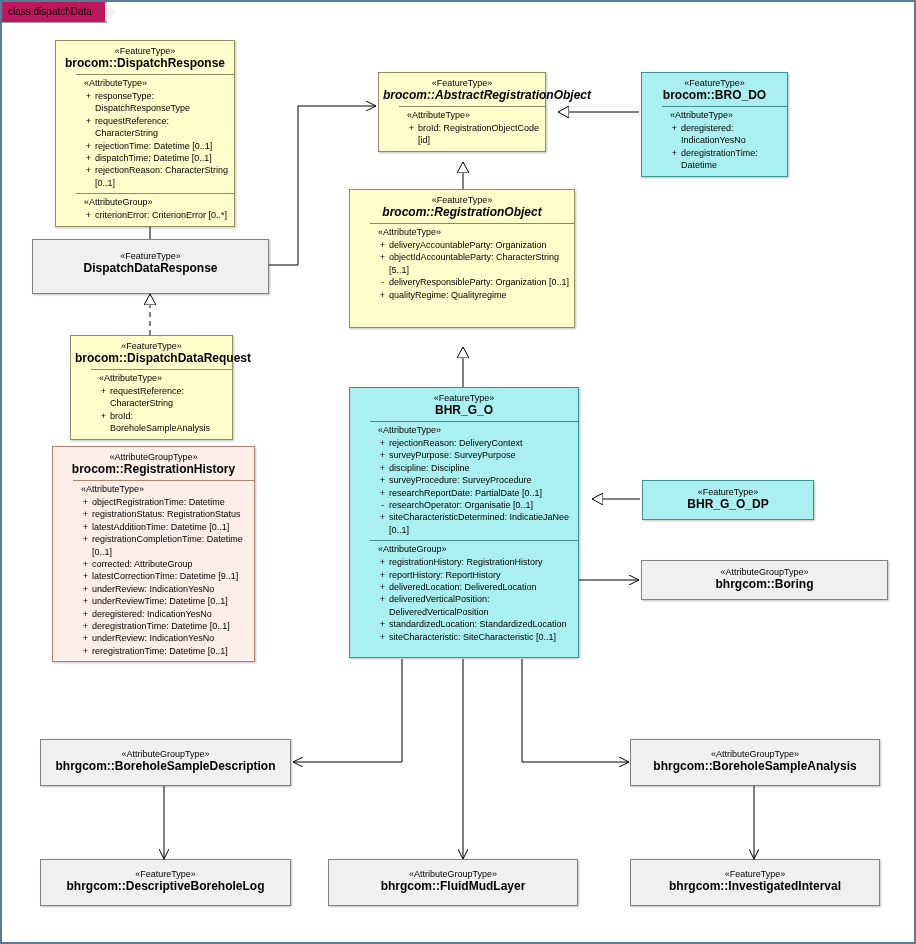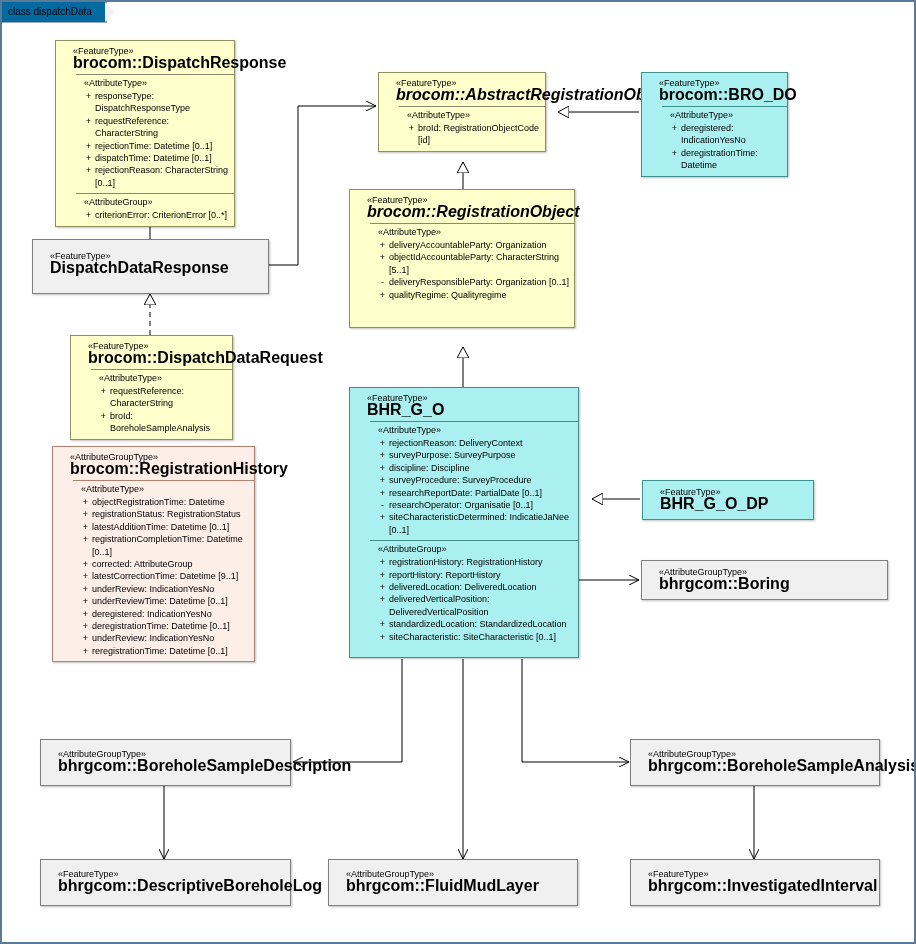--- a/index.html
+++ b/index.html
@@ -19,21 +19,21 @@
     overflow: hidden;
     background: #ffffff;
   }
   
   .diagram-tab {
     position: absolute;
     left: 0px;
     top: 0px;
     height: 20px;
     padding: 0 14px 0 6px;
-    background: #0369a1;
+    background: #be185d;
     border-right: 1px solid #9aa8b5;
     border-bottom: 1px solid #9aa8b5;
     font-size: 10px;
     line-height: 20px;
     color: #000;
     white-space: nowrap;
   }
   .diagram-tab::after {
     content: "";
     position: absolute;
@@ -58,30 +58,30 @@
   .uml {
     position: absolute;
     box-sizing: border-box;
     border: 1px solid #8a8a6a;
     font-size: 9.5px;
     color: #000;
     background: #ffffcc;
     box-shadow: 1px 1px 2px rgba(0,0,0,0.25);
   }
   .uml .hdr {
+    text-align: center;
     padding: 4px 4px 5px 4px;
     line-height: 12px;
-    margin-left: 13px;
   }
   .uml .stereo {
     font-size: 9px;
   }
   .uml .cname {
     font-weight: bold;
-    font-size: 16px;
+    font-size: 12px;
   }
   .uml .cname.italic {
     font-style: italic;
   }
   .uml .sect {
     border-top: 1px solid #8a8a6a;
     padding: 3px 4px 4px 4px;
     margin-left: 20px;
   }
   .uml .sect-title {

